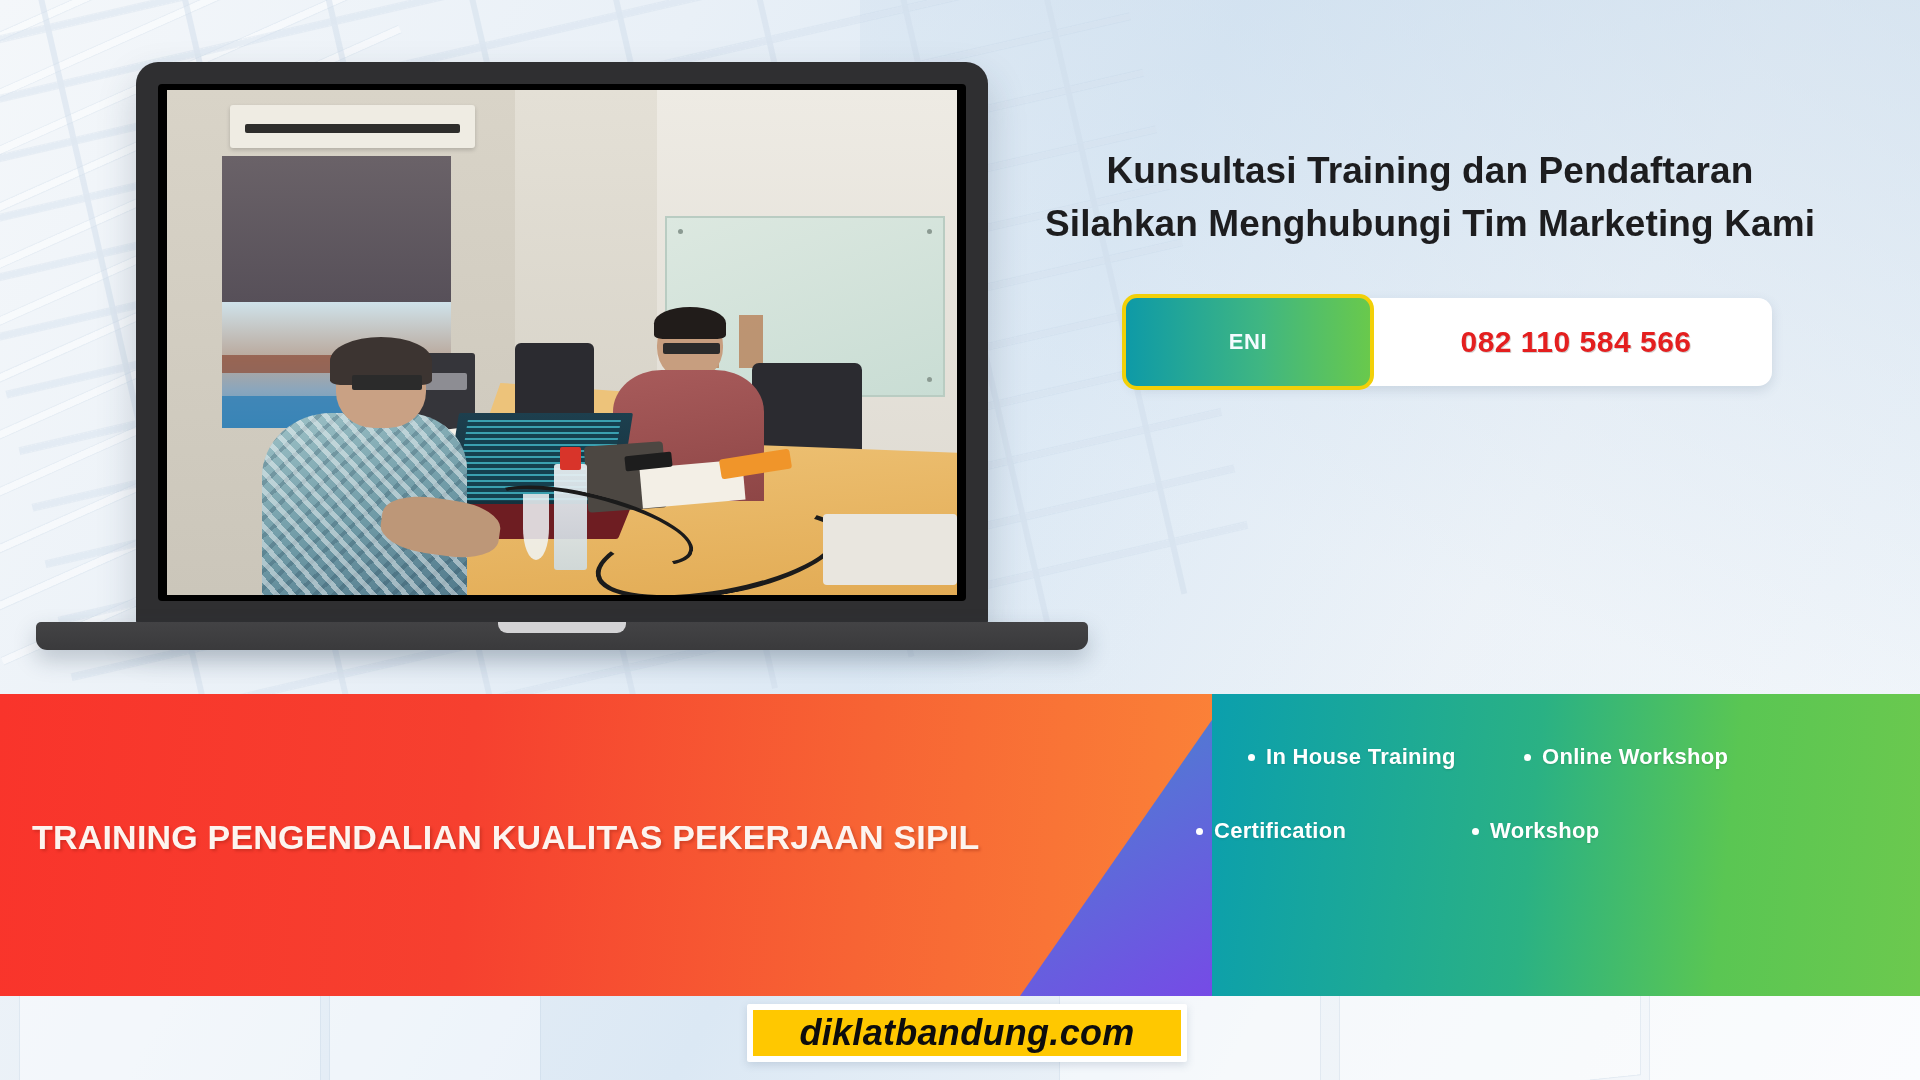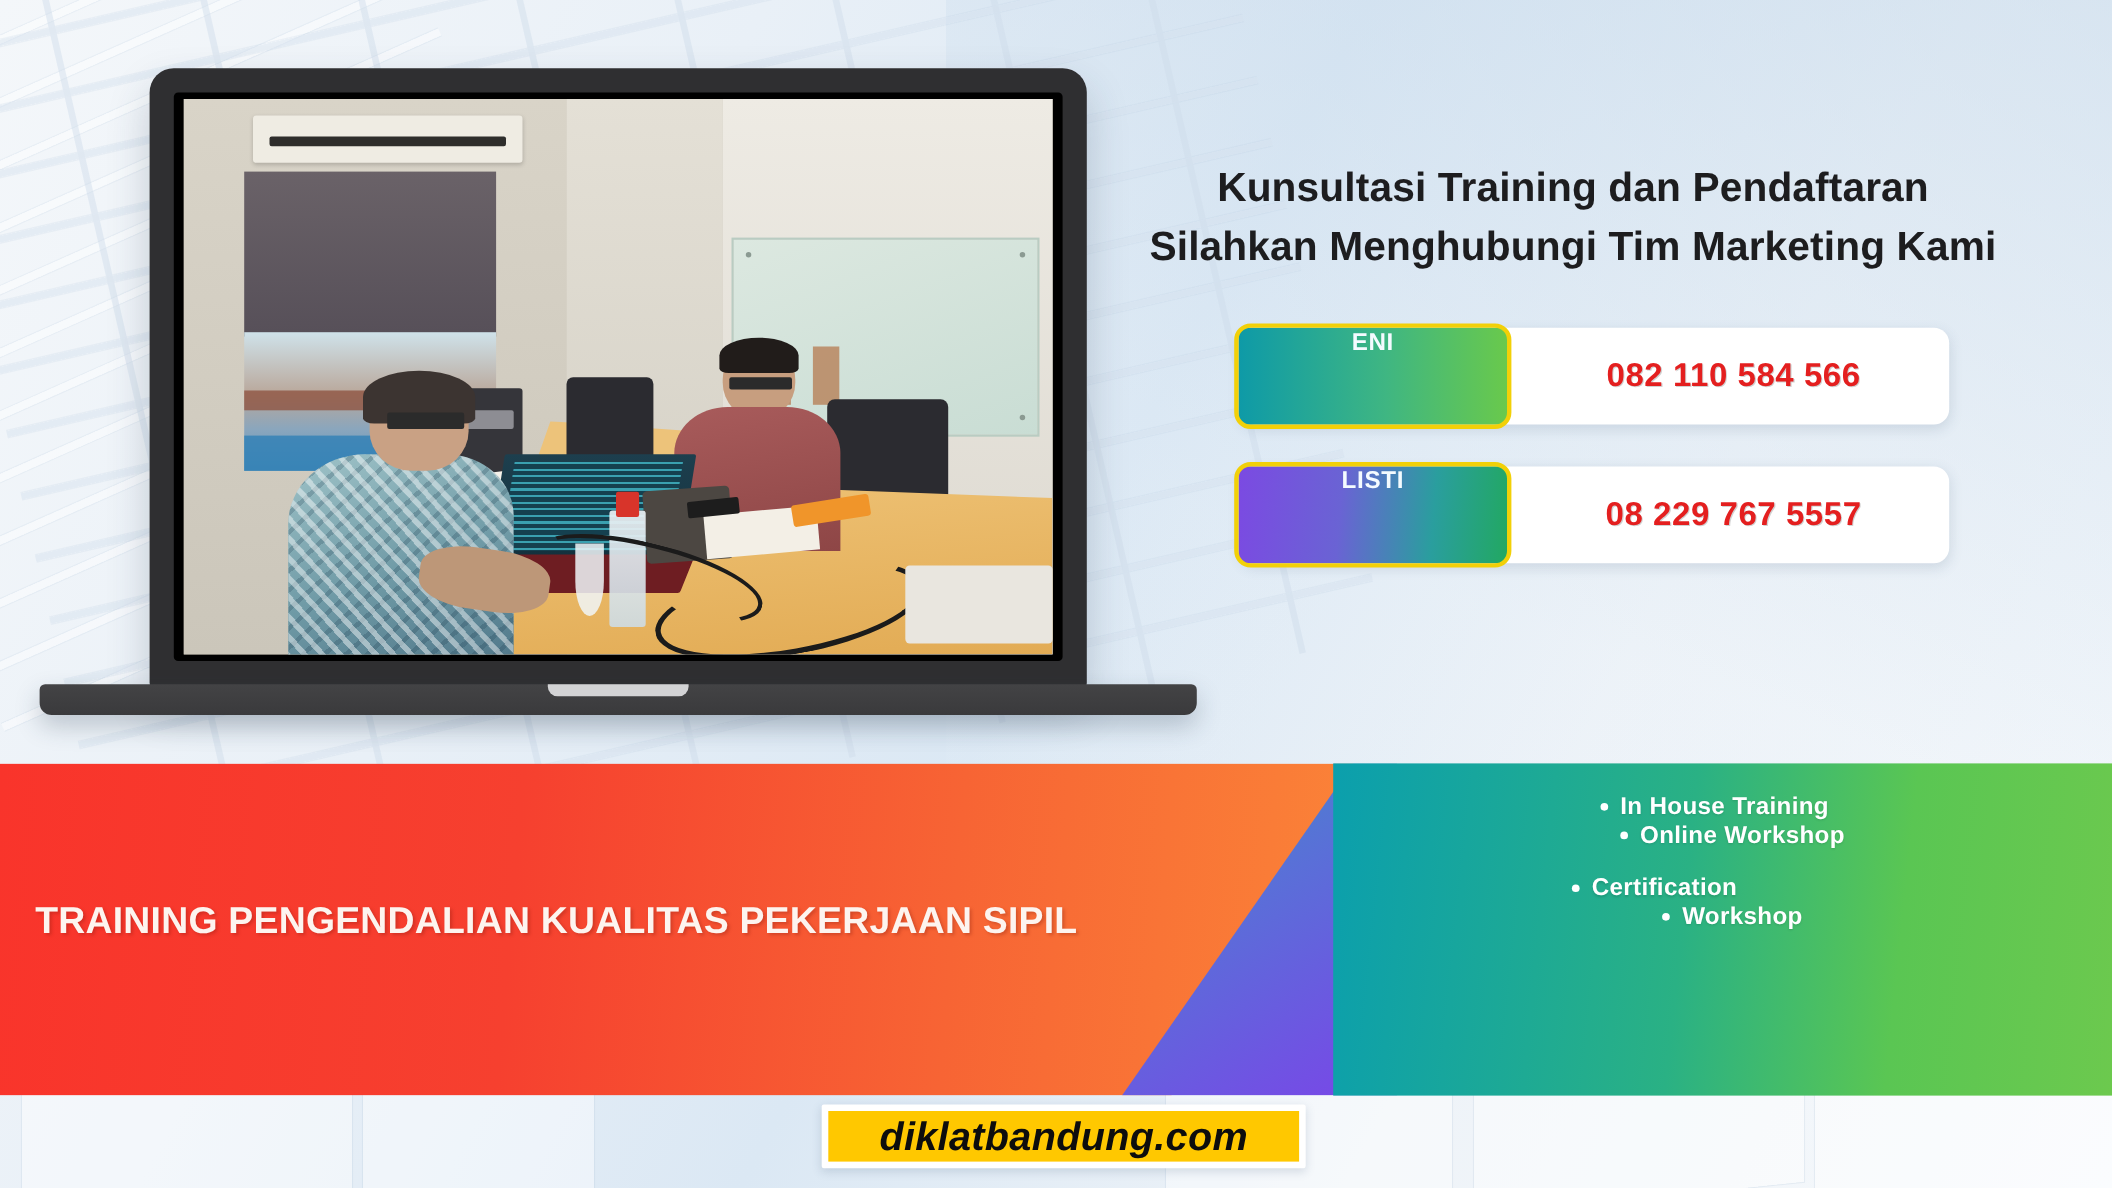--- a/index.html
+++ b/index.html
@@ -114,21 +114,21 @@
   
   .headline{position:absolute;left:1030px;top:145px;width:800px;text-align:center;
     font-size:37px;font-weight:700;color:#1d1d1f;line-height:1.42;letter-spacing:.1px;}
 
   
   .card{position:absolute;left:1128px;width:644px;height:88px;background:#fff;border-radius:14px;
         box-shadow:0 4px 12px rgba(60,90,120,.16);display:flex;align-items:center;}
   .card.c1{top:298px;}
   .card.c2{top:424px;}
   .chip{position:absolute;left:-6px;top:-4px;width:252px;height:96px;border-radius:15px;
-        border:4px solid #f2d008;box-sizing:border-box;display:flex;align-items:flex-start;justify-content:center;
+        border:4px solid #f2d008;box-sizing:border-box;display:flex;align-items:center;justify-content:center;
         font-size:22px;font-weight:700;color:#f4fbff;letter-spacing:.6px;}
   .chip.g1{background:linear-gradient(90deg,#0e9aa7 0%,#3fb682 55%,#69c94c 100%);}
   .chip.g2{background:linear-gradient(95deg,#7b4ae2 0%,#6a63d4 38%,#2a9e9e 72%,#22a862 100%);}
   .phonenum{position:absolute;left:252px;width:392px;text-align:center;font-size:30px;font-weight:700;
         color:#e41f1f;letter-spacing:.5px;text-shadow:1px 1px 0 rgba(0,0,0,.18);}
 
   
   .banner{position:absolute;left:0;top:694px;width:1920px;height:302px;}
   .red{position:absolute;left:0;top:0;width:1230px;height:302px;
       background:linear-gradient(95deg,#f9342b 0%,#f6402f 38%,#f76434 70%,#fb8438 100%);
@@ -137,21 +137,21 @@
       background:linear-gradient(150deg,#3f8fc4 0%,#5a6fd8 42%,#7a45e8 100%);
       clip-path:polygon(210px 0,250px 0,250px 302px,0 302px);}
   .teal{position:absolute;left:1212px;top:0;width:708px;height:302px;
       background:linear-gradient(96deg,#0b9fad 0%,#2ab184 45%,#5ac653 72%,#6cc94e 100%);}
   .maintitle{position:absolute;left:32px;top:818px;width:1000px;
       font-size:34px;font-weight:700;color:#fdf4ef;letter-spacing:.2px;
       text-shadow:2px 2px 3px rgba(120,20,10,.28);}
 
   
   .svc{position:absolute;left:1212px;top:720px;width:708px;height:260px;}
-  .srow{display:flex;align-items:center;height:74px;flex-direction:column;}
+  .srow{display:flex;align-items:center;height:74px;}
   .sitem{display:flex;align-items:center;color:#fff;font-size:22px;font-weight:700;letter-spacing:.3px;
       text-shadow:0 1px 2px rgba(0,60,40,.18);}
   .sitem .dot{width:7px;height:7px;border-radius:50%;background:#fff;margin-right:11px;flex:none;}
   .r1 .a{margin-left:36px;width:258px;} .r1 .b{margin-left:18px;}
   .r2 .a{margin-left:10px;width:258px;} .r2 .b{margin-left:18px;}
   .r3 .a{margin-left:-16px;width:258px;} .r3 .b{margin-left:18px;}
 
   
   .webwrap{position:absolute;left:747px;top:1004px;width:440px;height:58px;
       background:#fff;border-radius:2px;display:flex;align-items:center;justify-content:center;
@@ -275,26 +275,20 @@
     <div>Silahkan Menghubungi Tim Marketing Kami</div>
   </div>
 
   <div class="card c1">
     <div class="chip g1">
       <span>ENI</span>
     </div>
     <div class="phonenum">082 110 584 566</div>
   </div>
 
-  <div class="card c2">
-    <div class="chip g2">
-      <span>LISTI</span>
-    </div>
-    <div class="phonenum">08 229 767 5557</div>
-  </div>
 
   <div class="banner">
     <div class="red"></div>
     <div class="purple"></div>
     <div class="teal"></div>
   </div>
 
   <div class="maintitle">TRAINING PENGENDALIAN KUALITAS PEKERJAAN SIPIL</div>
 
   <div class="svc">

